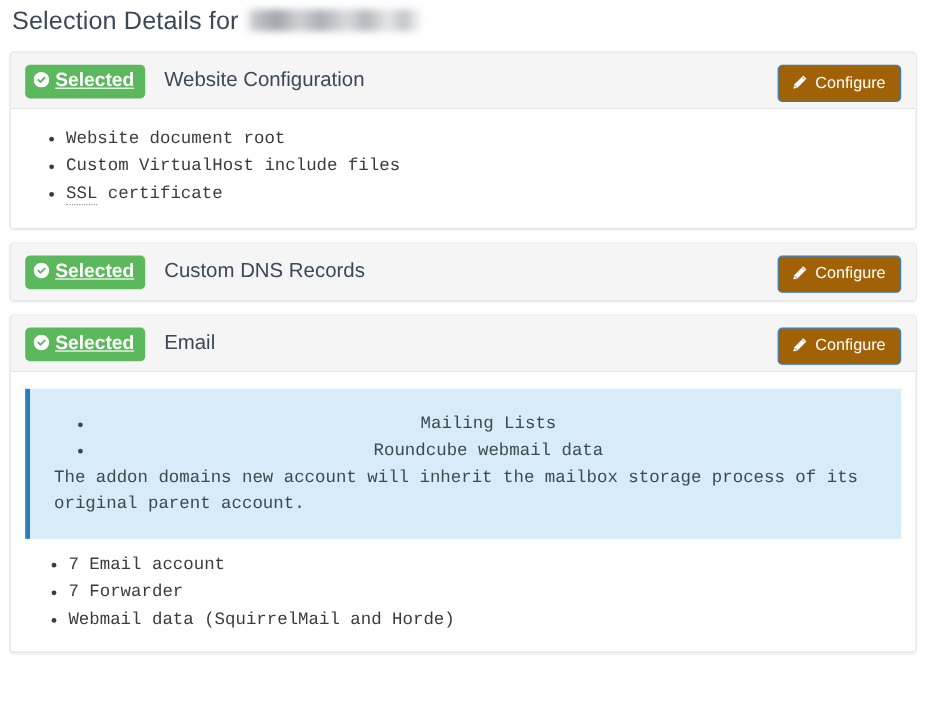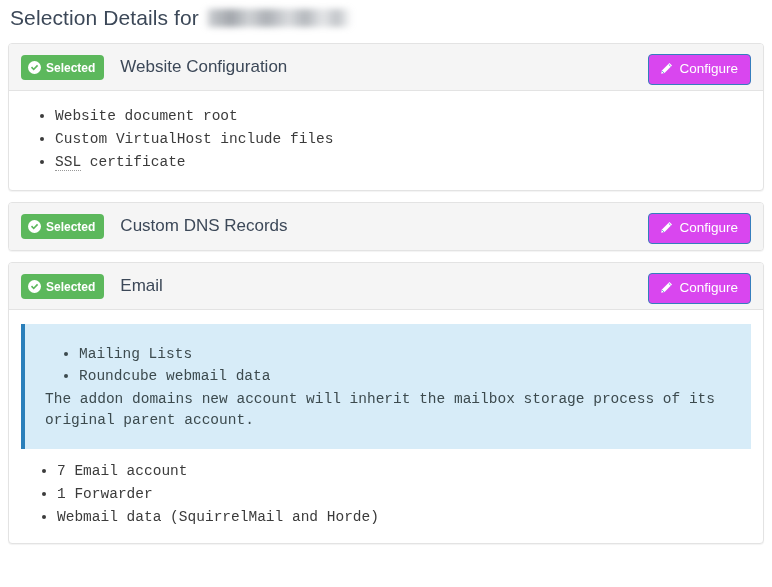--- a/index.html
+++ b/index.html
@@ -85,30 +85,31 @@
   }
   .heading-row {
     display: flex;
     align-items: center;
     height: 47px;
   }
 
   
   .badge-selected {
     display: inline-flex;
-    align-items: flex-end;
+    align-items: flex-start;
     gap: 5px;
     background: #5cb85c;
     color: #ffffff;
     border-radius: 4px;
-    font-size: 12px;
+    font-size: 16px;
     font-weight: bold;
     line-height: 1;
     padding: 6px 9px 6px 7px;
     white-space: nowrap;
+    text-decoration: underline;
   }
   .badge-selected .check-icon {
     display: inline-block;
     width: 13px;
     height: 13px;
     flex: 0 0 13px;
   }
   .panel-title {
     margin: 0 0 0 16px;
     font-size: 17px;
@@ -119,21 +120,21 @@
   }
 
   
   .btn-configure {
     position: absolute;
     right: 12px;
     top: 10px;
     display: inline-flex;
     align-items: center;
     gap: 6px;
-    background: #d946ef;
+    background: #a16207;
     border: 1px solid #357ebd;
     border-radius: 4px;
     color: #ffffff;
     font-size: 13.5px;
     line-height: 1;
     padding: 7px 12px 8px 11px;
     cursor: pointer;
     font-family: "Liberation Sans", sans-serif;
     white-space: nowrap;
   }
@@ -179,20 +180,21 @@
   .alert-info .alert-line {
     font-size: 14.5px;
     line-height: 21px;
     color: #3c4a4e;
     margin: 0;
   }
   .alert-info ul {
     margin: 2px 0 2px 0;
     padding-left: 34px;
     list-style: disc;
+    text-align: center;
   }
   .alert-info ul li {
     font-size: 14.5px;
     line-height: 21px;
     color: #3c4a4e;
     margin: 0 0 1px 0;
   }
 
   
   .panel-body--email {
@@ -303,19 +305,19 @@
       <div class="alert-info">
         <ul>
           <li><span>Mailing Lists</span></li>
           <li><span>Roundcube webmail data</span></li>
         </ul>
         <p class="alert-line">The addon domains new account will inherit the mailbox storage process of its original parent account.</p>
       </div>
 
       <ul class="item-list">
         <li><span>7 Email account</span></li>
-        <li><span>1 Forwarder</span></li>
+        <li><span>7 Forwarder</span></li>
         <li><span>Webmail data (SquirrelMail and Horde)</span></li>
       </ul>
     </div>
   </section>
 
 </div>
 
 </body></html>

